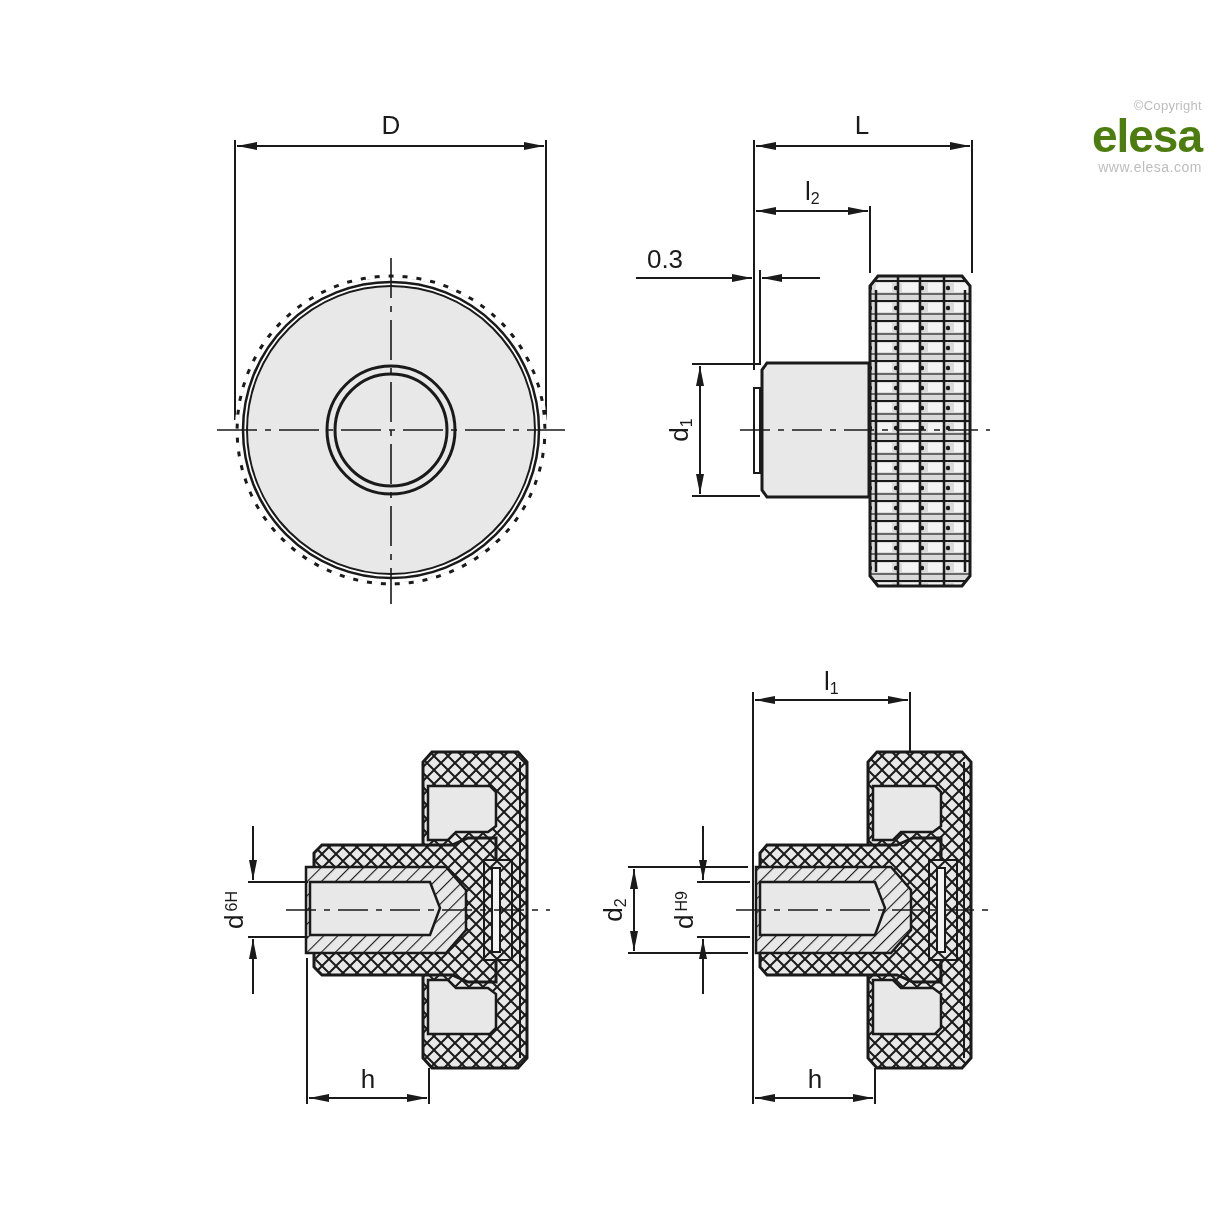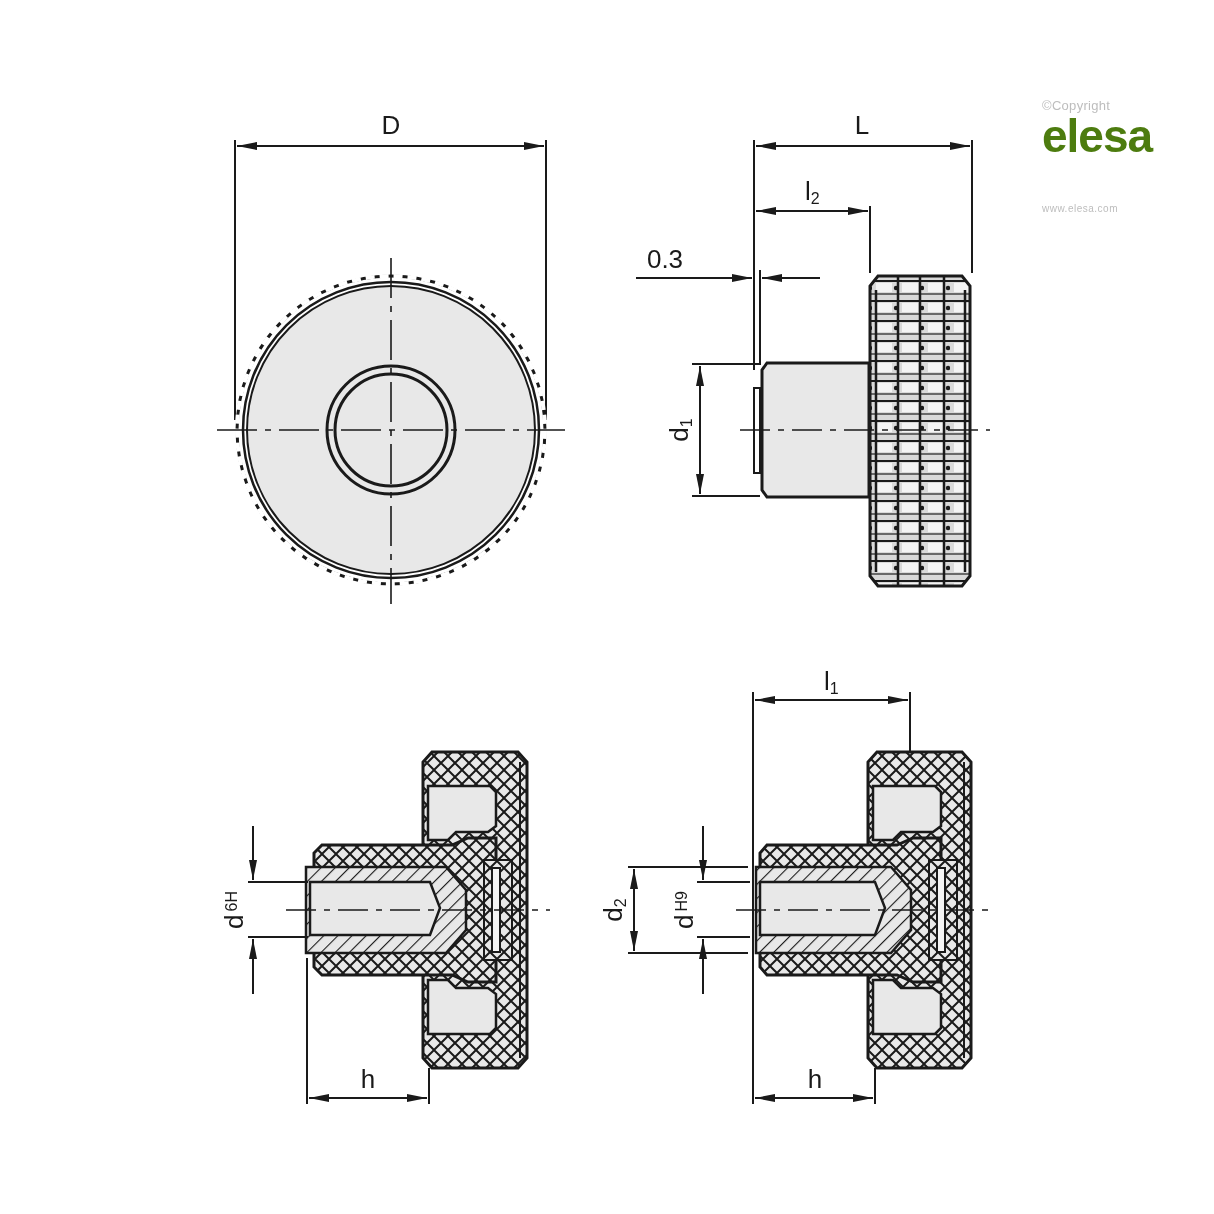--- a/index.html
+++ b/index.html
@@ -1,24 +1,24 @@
 <!DOCTYPE html>
 <html><head>
 <meta charset="utf-8">
 <style>
   html, body { margin: 0; padding: 0; background: #ffffff; }
   body { width: 1214px; height: 1214px; position: relative; overflow: hidden; font-family: "Liberation Sans", sans-serif; }
   #drawing { position: absolute; left: 0; top: 0; width: 1214px; height: 1214px; }
   .lbl { font-family: "Liberation Sans", sans-serif; fill: #1a1a1a; }
   .dim-label { font-size: 26px; }
   .sub { font-size: 16px; }
-  .wm { position: absolute; right: 12px; top: 98px; width: 160px; text-align: left; color: #bdbdbd; font-family: "Liberation Sans", sans-serif; }
+  .wm { position: absolute; right: 12px; top: 98px; width: 160px; text-align: right; color: #bdbdbd; font-family: "Liberation Sans", sans-serif; }
   .wm .copy { font-size: 13px; letter-spacing: 0.3px; }
   .wm .brand { font-size: 46px; font-weight: bold; letter-spacing: -1px; line-height: 46px; color: #4d7c0f; }
-  .wm .url { font-size: 10px; letter-spacing: 0.5px; margin-top: 44px; }
+  .wm .url { font-size: 14px; letter-spacing: 0.5px; }
 </style>
 </head>
 <body>
 
 <svg id="drawing" viewBox="0 0 1214 1214" xmlns="http://www.w3.org/2000/svg">
   <defs>
     <marker id="arr" viewBox="0 0 20 8" refX="20" refY="4" markerWidth="20" markerHeight="8" orient="auto-start-reverse" markerUnits="userSpaceOnUse">
       <path d="M0,0 L20,4 L0,8 z" fill="#1a1a1a"></path>
     </marker>
     <pattern id="xhatch" patternUnits="userSpaceOnUse" width="14" height="14">

